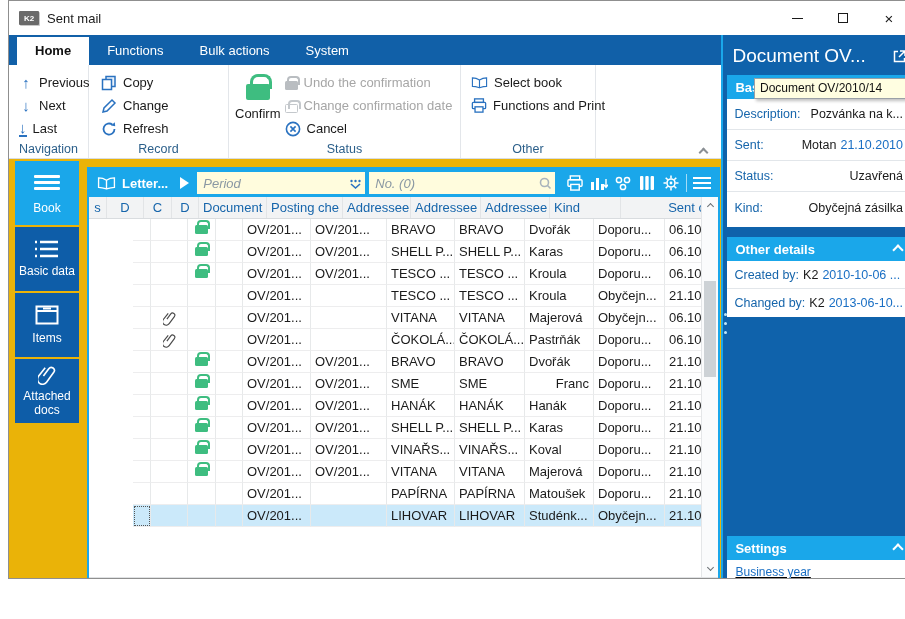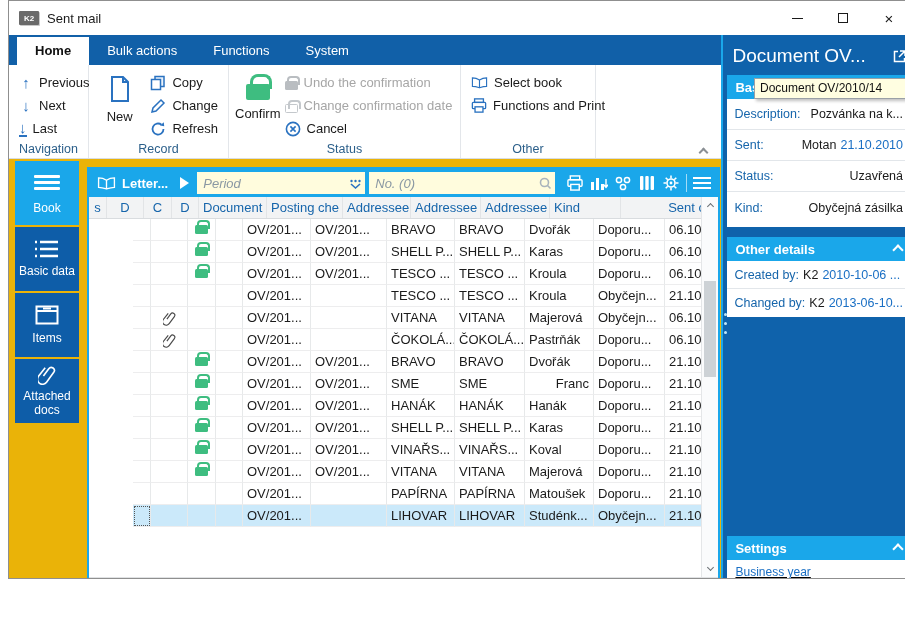--- a/index.html
+++ b/index.html
@@ -139,22 +139,22 @@
         </span>
       <span class="winbtn">
           <span class="glyph-max"></span>
         </span>
       <span class="winbtn">×</span>
     </div>
   </div>
 
   <div class="tabstrip">
     <span class="tab active">Home</span>
+    <span class="tab">Functions</span>
     <span class="tab">Bulk actions</span>
-    <span class="tab">Functions</span>
     <span class="tab">System</span>
   </div>
 
   <div class="ribbon">
 
     <div class="rgroup" style="width:80px;">
       <div class="vlist" style="padding-top:2px;">
         <div class="rbtn">
           <span class="arrowglyph">↑</span>
           <span class="txt">Previous</span>
@@ -165,27 +165,20 @@
         </div>
         <div class="rbtn">
           <span class="lastwrap"><span class="arrowglyph">↓</span></span>
           <span class="txt">Last</span>
         </div>
       </div>
       <div class="rgroup-label">Navigation</div>
     </div>
 
     <div class="rgroup" style="width:140px;">
-      <div class="bigbtn">
-        <svg width="22" height="28" viewBox="0 0 22 28">
-            <path d="M3 2 h11 l5 5 v19 h-16 z" fill="#fff" stroke="#2a72c0" stroke-width="2"></path>
-            <path d="M14 2 v5 h5" fill="none" stroke="#2a72c0" stroke-width="2"></path>
-          </svg>
-        <span class="blabel">New</span>
-      </div>
       <div class="vlist" style="padding-top:2px;margin-left:2px;">
         <div class="rbtn">
           <svg width="16" height="16" viewBox="0 0 16 16">
               <rect x="5" y="1.5" width="9" height="10" fill="#eaf2fb" stroke="#2a72c0" stroke-width="1.5"></rect>
               <rect x="1.5" y="4.5" width="9" height="10" fill="#fff" stroke="#2a72c0" stroke-width="1.5"></rect>
             </svg>
           <span class="txt">Copy</span>
         </div>
         <div class="rbtn">
           <svg width="16" height="16" viewBox="0 0 16 16">

